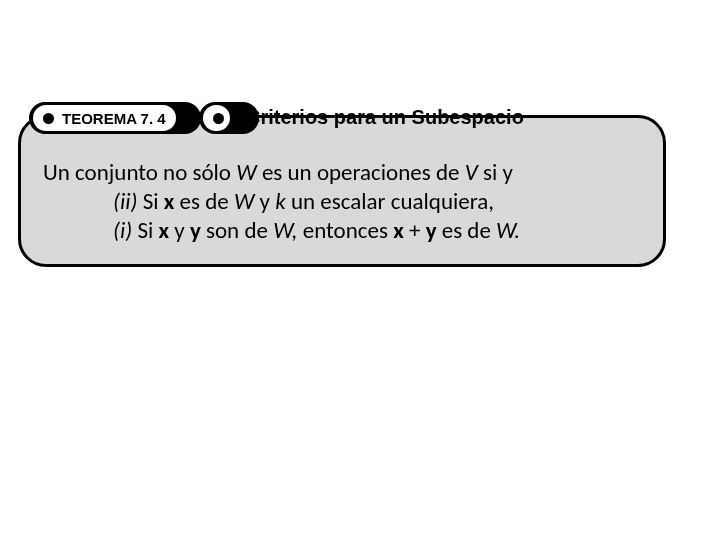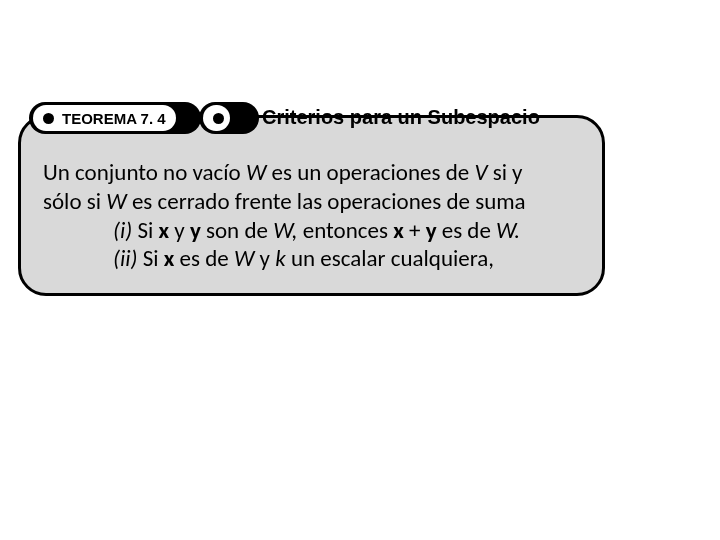--- a/index.html
+++ b/index.html
@@ -7,21 +7,21 @@
     width: 720px;
     height: 540px;
     background: #ffffff;
     font-family: Calibri, "Segoe UI", Arial, sans-serif;
     position: relative;
   }
   .theorem-box {
     position: absolute;
     left: 18px;
     top: 115px;
-    width: 587px;
+    width: 648px;
     background: #d9d9d9;
     border: 3px solid #000000;
     border-radius: 28px;
     padding: 40px 22px 20px 22px;
   }
   .badge {
     position: absolute;
     top: -16px;
     background: #000000;
     color: #ffffff;
@@ -64,21 +64,20 @@
     display: inline-block;
   }
   .title-text {
     position: absolute;
     left: 225px;
     top: -12px;
     font-family: Arial, sans-serif;
     font-weight: bold;
     font-size: 20px;
     color: #000000;
-    margin-left: 16px;
   }
   .body-text {
     font-size: 23px;
     line-height: 1.25;
     color: #000000;
   }
   .indent {
     padding-left: 70px;
   }
   .indent2 {
@@ -104,26 +103,23 @@
     <div class="badge-inner" style="padding-right:6px;">
       <span class="dot"></span>
     </div>
     <span style="visibility:hidden">.</span>
   </div>
 
   <div class="title-text">Criterios para un Subespacio</div>
 
   <div class="body-text">
     <div>
-      <span>Un conjunto no vacío </span><span class="italic">W</span><span> es un operaciones de </span><span class="italic">V</span><span> si y</span>
+      <span>Un conjunto no sólo </span><span class="italic">W</span><span> es un operaciones de </span><span class="italic">V</span><span> si y</span>
     </div>
-    <div>
-      <span>sólo si </span><span class="italic">W</span><span> es cerrado frente  las operaciones de suma</span>
+    <div class="indent">
+      <span class="italic">(ii)</span><span> Si </span><span class="bold">x</span><span> es de </span><span class="italic">W</span><span> y </span><span class="italic">k</span><span> un escalar cualquiera,</span>
     </div>
     <div class="indent">
       <span class="italic">(i)</span><span> Si </span><span class="bold">x</span><span> y </span><span class="bold">y</span><span> son de </span><span class="italic">W,</span><span> entonces </span><span class="bold">x</span><span> + </span><span class="bold">y</span><span> es de </span><span class="italic">W.</span>
-    </div>
-    <div class="indent">
-      <span class="italic">(ii)</span><span> Si </span><span class="bold">x</span><span> es de </span><span class="italic">W</span><span> y </span><span class="italic">k</span><span> un escalar cualquiera,</span>
     </div>
   </div>
 
 </div>
 
 </body></html>

